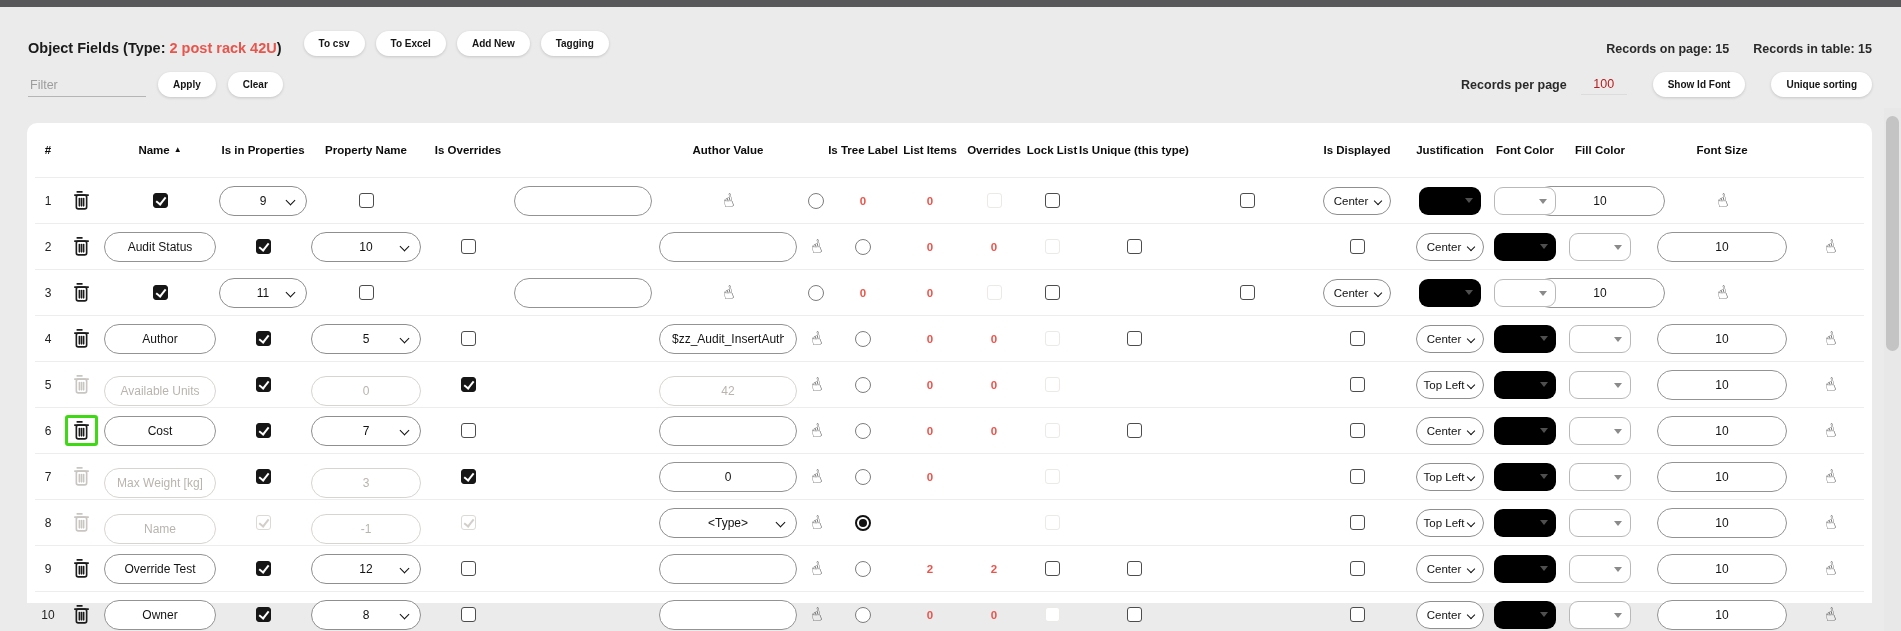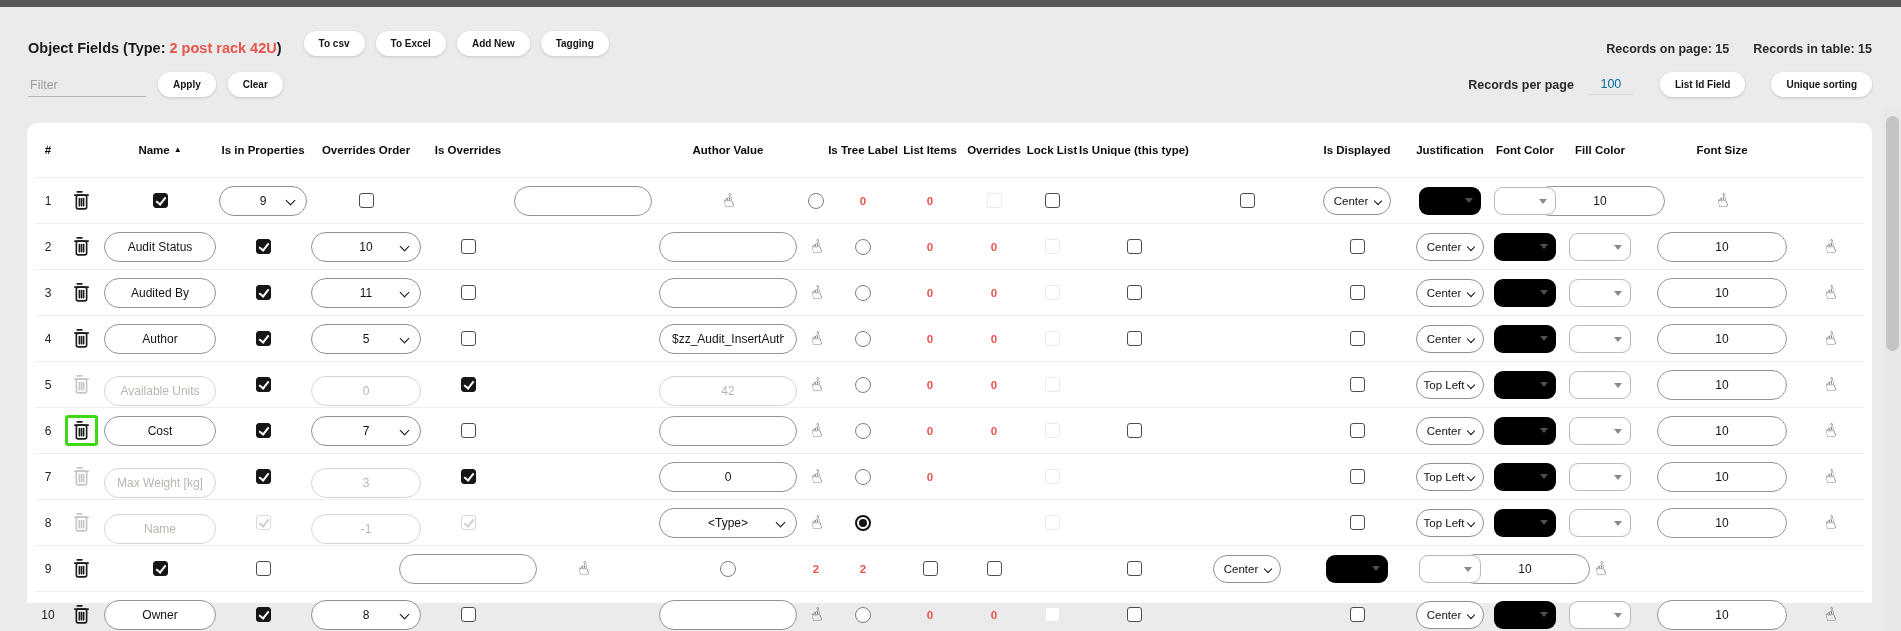--- a/index.html
+++ b/index.html
@@ -19,21 +19,21 @@
   .records { display:flex; gap:24px; font-size:12.5px; font-weight:bold; color:#2a2a2a; }
 
   .tool-row { display:flex; align-items:flex-end; margin:16px 29px 8px 28px; }
   .filter { width:118px; border:none; border-bottom:1px solid #b5b5b5; background:transparent;
             font-family:inherit; font-size:12.5px; padding:4px 2px; color:#333; outline:none; }
   .filter::placeholder { color:#9c9c9c; }
   .tool-row .pill { margin-left:12px; }
   .right-tools { display:flex; align-items:center; gap:14px; }
   .rpp-label { font-size:12.5px; font-weight:bold; color:#2a2a2a; }
   .rpp-input { width:46px; border:none; border-bottom:1px solid #dcdcdc; background:transparent;
-               text-align:center; color:#0369a1; font-family:inherit; font-size:12.5px; padding:3px 0; outline:none; }
+               text-align:center; color:#b91c1c; font-family:inherit; font-size:12.5px; padding:3px 0; outline:none; }
 
   .card { position:relative; margin:26px 0 0 27px; width:1845px; height:480px;
           background:#fff; border-radius:10px 10px 0 0; padding:0 8px; }
   .grid { display:grid; align-items:center;
     grid-template-columns:26px 40px 118px 88px 118px 86px 144px 146px 30px 64px 70px 58px 58px 106px 120px 100px 86px 64px 86px 158px 58px; }
   .thead { height:54px; }
   .th { display:flex; align-items:center; justify-content:center; gap:4px;
         font-size:11.5px; font-weight:bold; color:#0c0c0c; white-space:nowrap; }
   .sort-ico { font-size:8px; line-height:1; }
   .row { height:46px; border-top:1px solid #ededed; }
@@ -116,32 +116,32 @@
 </div>
 
 <div class="tool-row">
   <input class="filter" placeholder="Filter" style="">
   <button class="pill">Apply</button>
   <button class="pill">Clear</button>
   <div class="spacer"></div>
   <div class="right-tools">
     <span class="rpp-label">Records per page</span>
     <input class="rpp-input" value="100" style="">
-    <button class="pill">List Id Field</button>
+    <button class="pill">Show Id Font</button>
     <button class="pill">Unique sorting</button>
   </div>
 </div>
 
 <div class="card">
   <div class="grid thead" id="thead">
       <div class="th">#</div>
       <div class="th"></div>
       <div class="th">Name<span class="sort-ico">▲</span></div>
       <div class="th">Is in Properties</div>
-      <div class="th">Overrides Order</div>
+      <div class="th">Property Name</div>
       <div class="th">Is Overrides</div>
       <div class="th"></div>
       <div class="th">Author Value</div>
       <div class="th"></div>
       <div class="th">Is Tree Label</div>
       <div class="th">List Items</div>
       <div class="th">Overrides</div>
       <div class="th">Lock List</div>
       <div class="th">Is Unique (this type)</div>
       <div class="th"></div>
@@ -316,23 +316,20 @@
               <path d="M6.5 3h5"></path>
               <path d="M4 6.4h14"></path>
               <rect x="5.6" y="6.4" width="10.8" height="14.4" rx="2"></rect>
               <path d="M8.8 10v7.6"></path>
               <path d="M11 10v7.6"></path>
               <path d="M13.2 10v7.6"></path>
             </svg>
           </span>
         </div>
         <div class="cell">
-          <input class="tbox w-name" value="Audited By" style="">
-        </div>
-        <div class="cell">
           <div class="cb checked"></div>
         </div>
         <div class="cell">
           <div class="select w-ord">
             <span>11</span>
           </div>
         </div>
         <div class="cell">
           <div class="cb unchecked"></div>
         </div>
@@ -776,21 +773,29 @@
               <path d="M6.5 3h5"></path>
               <path d="M4 6.4h14"></path>
               <rect x="5.6" y="6.4" width="10.8" height="14.4" rx="2"></rect>
               <path d="M8.8 10v7.6"></path>
               <path d="M11 10v7.6"></path>
               <path d="M13.2 10v7.6"></path>
             </svg>
           </span>
         </div>
         <div class="cell">
-          <div class="cb checked"></div>
+          <input class="tbox w-name" value="Override Test" style="">
+        </div>
+        <div class="cell">
+          <div class="cb checked"></div>
+        </div>
+        <div class="cell">
+          <div class="select w-ord">
+            <span>12</span>
+          </div>
         </div>
         <div class="cell">
           <div class="cb unchecked"></div>
         </div>
         <div class="cell"></div>
         <div class="cell">
           <input class="tbox w-def" style="">
         </div>
         <div class="cell">
           <span class="hand">☝</span>

